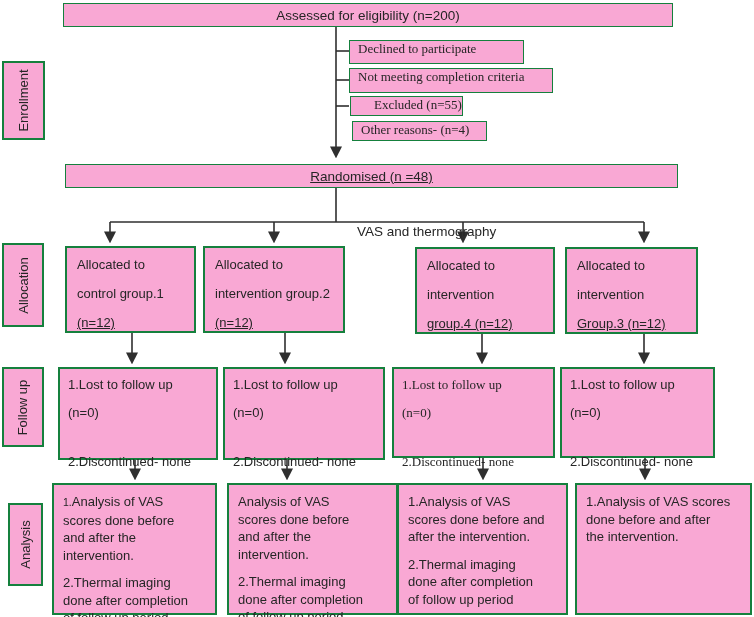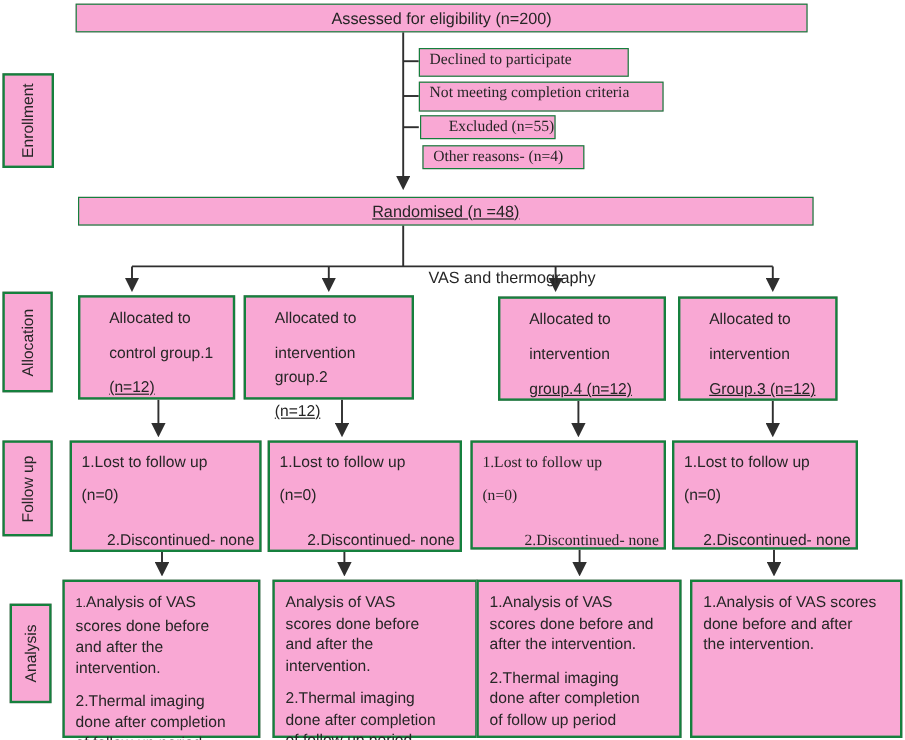--- a/index.html
+++ b/index.html
@@ -30,26 +30,26 @@
     border-width:1.5px;
   }
   .stage{
     display:flex;align-items:center;justify-content:center;
   }
   .stage span{
     transform:rotate(-90deg);
     white-space:nowrap;
     font-size:13px;
   }
-  .alloc{font-size:13px;padding:7px 4px 0 24px;line-height:20px;}
+  .alloc{font-size:13px;padding:7px 4px 0 10px;line-height:20px;}
   .alloc .l2{margin-top:9px;}
   .alloc .l3{margin-top:9px;text-decoration:underline;}
   .fu{font-size:13px;padding:6px 4px 0 8px;line-height:20px;}
   .fu .l2{margin-top:8px;}
-  .fu .l3{margin-top:17px;text-align:right;}
+  .fu .l3{margin-top:29px;}
   .fu.serif{font-family:"Liberation Serif", serif;}
   .ana{font-size:13px;line-height:17.5px;padding:8px 4px 0 9px;}
   .ana .p{white-space:pre-line;}
   .ana .p2{margin-top:10px;}
   .num-small{font-size:10.5px;}
   .floatlabel{position:absolute;font-size:13.5px;white-space:nowrap;}
   svg.connectors{position:absolute;left:0;top:0;pointer-events:none;}
 </style>
 </head>
 <body>

